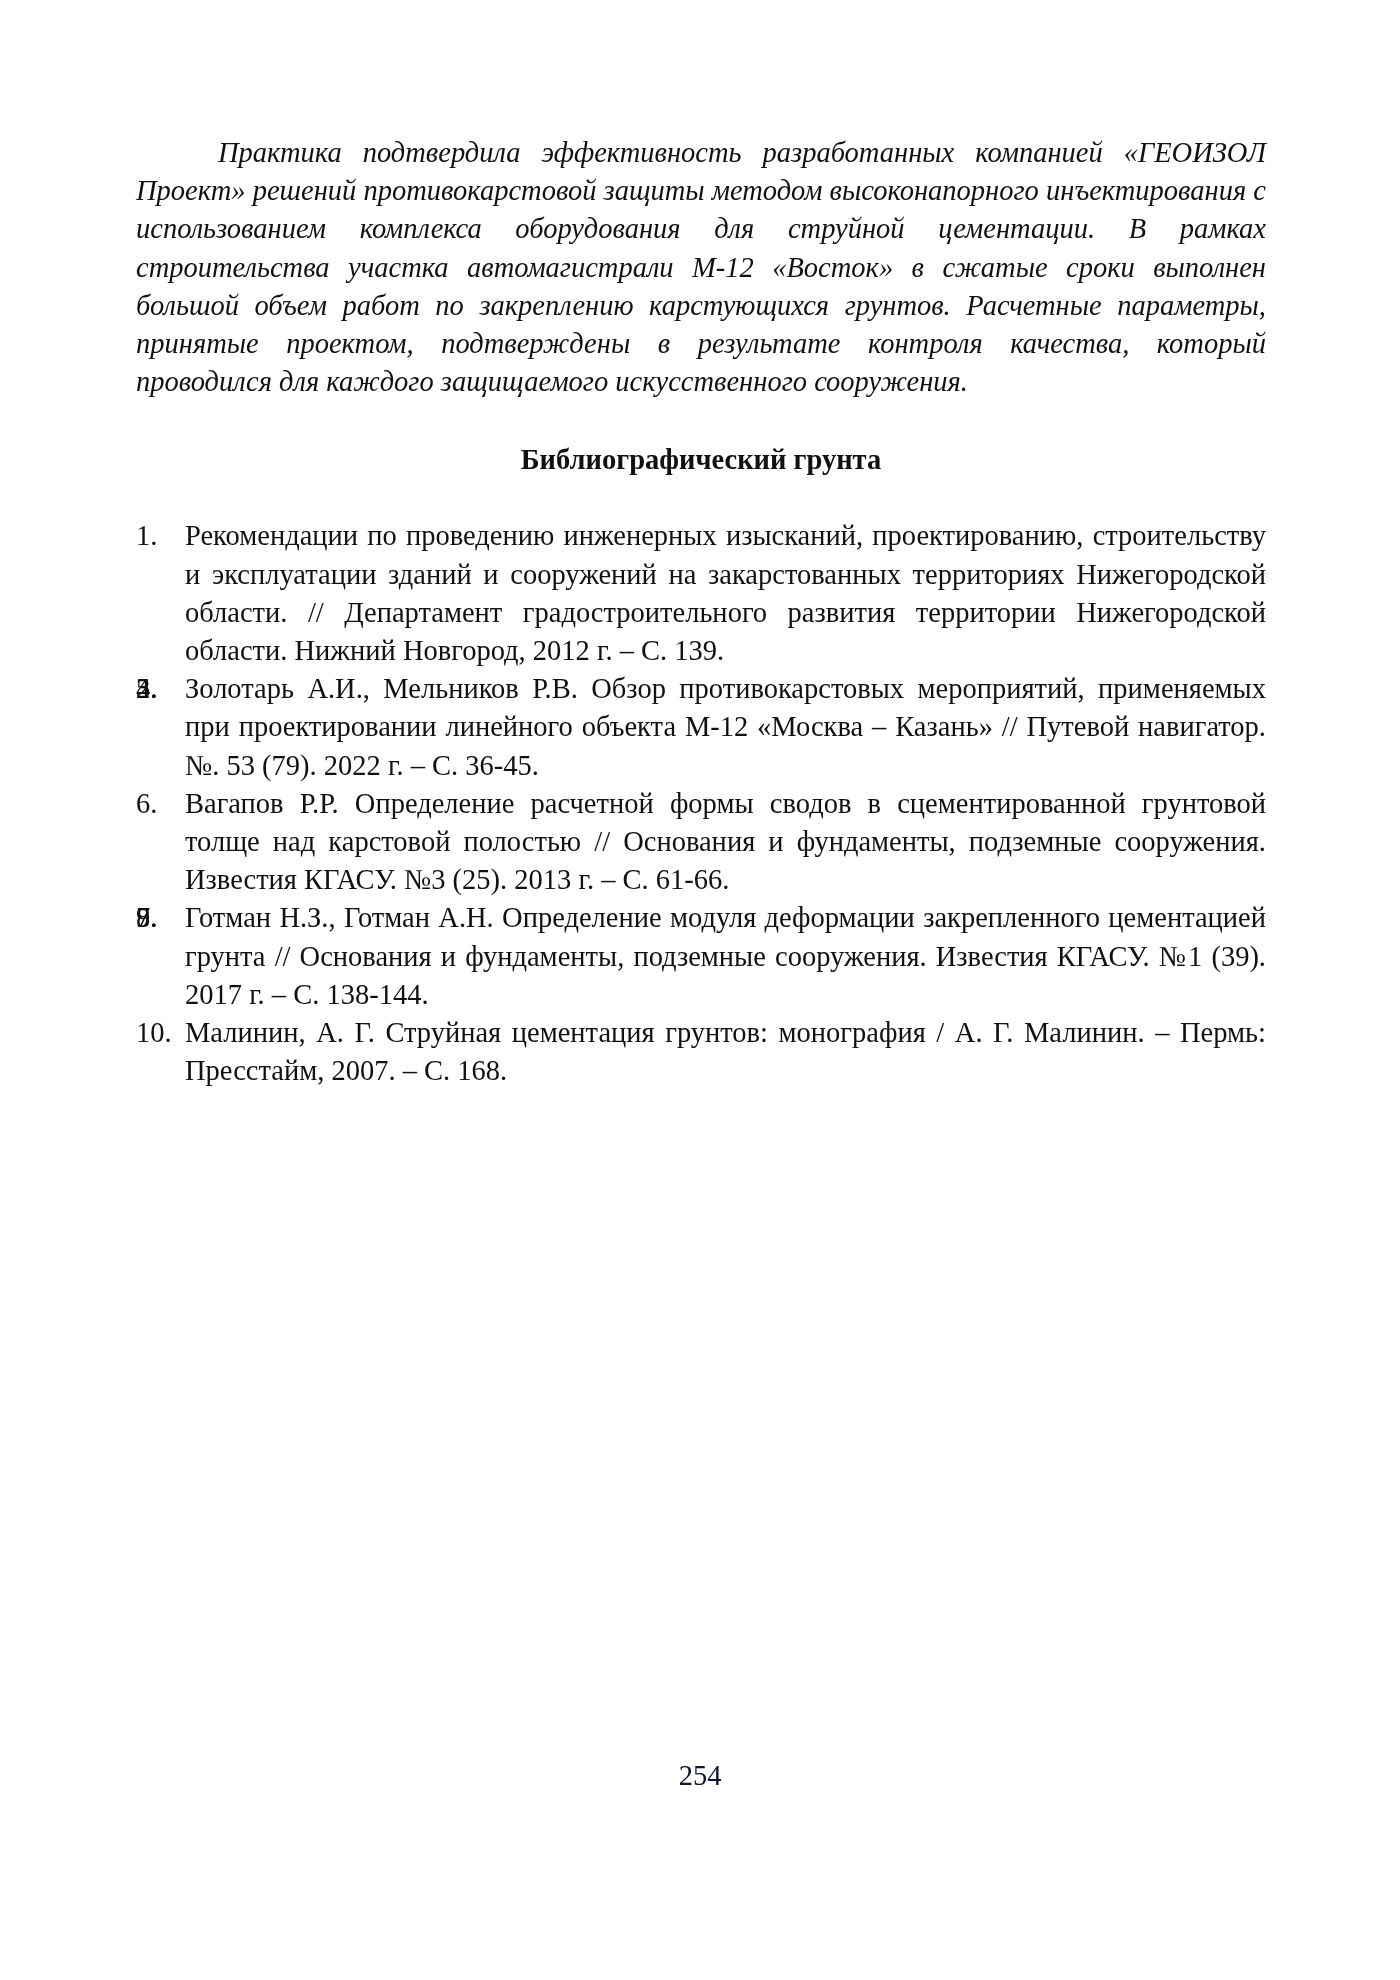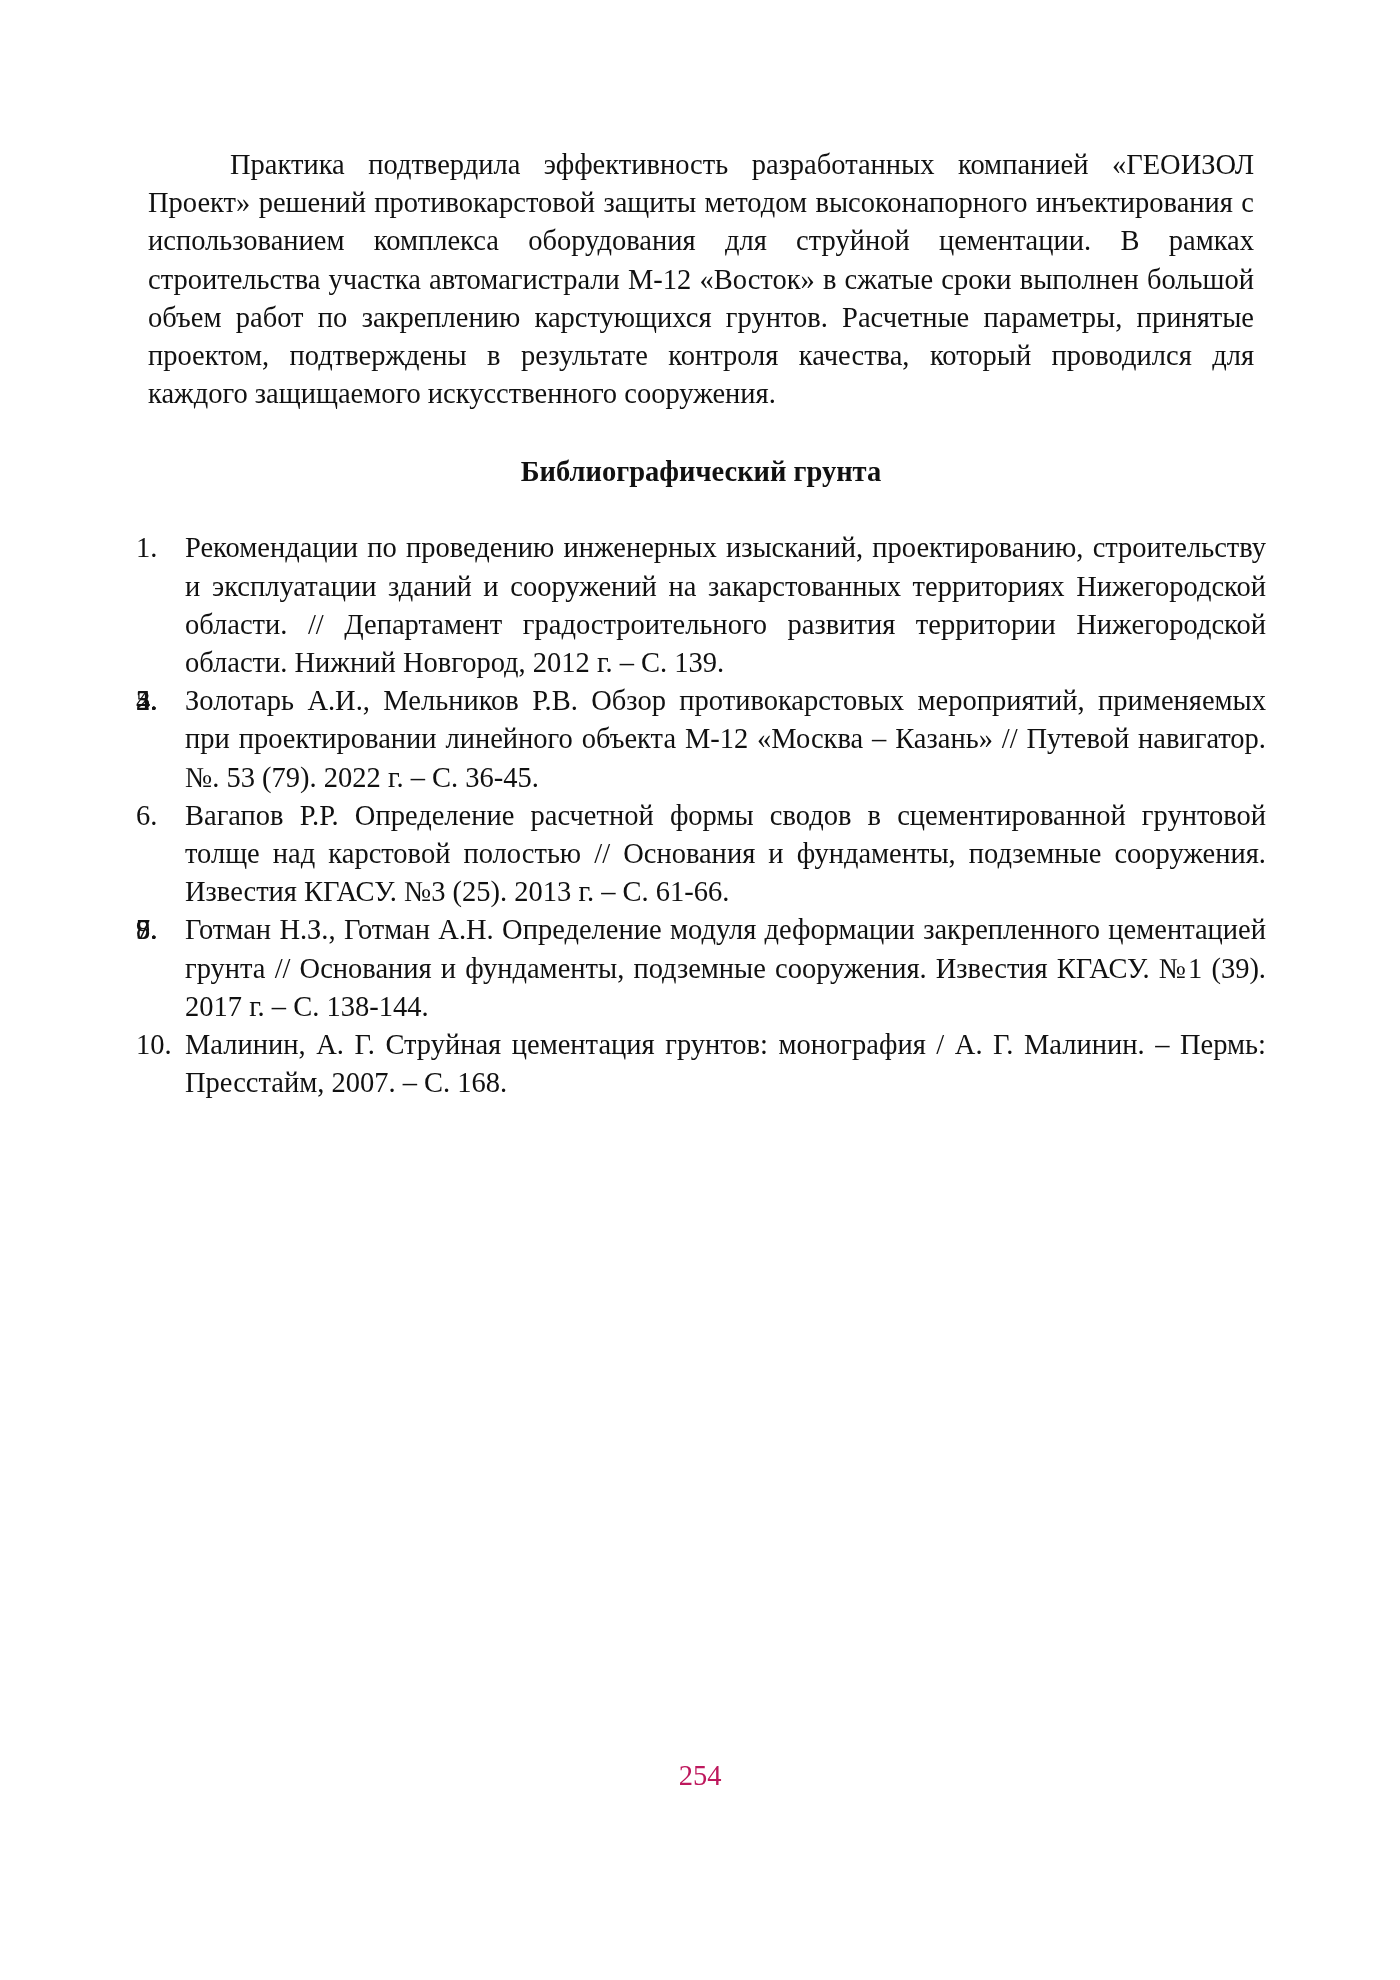--- a/index.html
+++ b/index.html
@@ -8,23 +8,24 @@
       position: absolute;
       left: 136px;
       top: 134px;
       width: 1130px;
       font-family: "Liberation Serif", serif;
       font-size: 28.5px;
       line-height: 38.2px;
       color: #111111;
     }
     .para {
-      margin: 12px;
+      margin: 0;
       text-align: justify;
       text-indent: 82px;
+      font-style: italic;
     }
     .heading {
       margin: 40px 0 0 0;
       text-align: center;
       font-weight: bold;
       height: 76px;
       line-height: 38px;
     }
     .refs {
       list-style: none;
@@ -42,21 +43,21 @@
       top: 0;
     }
     .page-number {
       position: absolute;
       left: 0;
       width: 1400px;
       top: 1760px;
       text-align: center;
       font-family: "Liberation Serif", serif;
       font-size: 28.5px;
-      color: #be185d;
+      color: #0f172a;
     }
   </style>
 </head>
 <body>
 
 <div class="page">
   <p class="para">Практика подтвердила эффективность разработанных компанией «ГЕОИЗОЛ Проект» решений противокарстовой защиты методом высоконапорного инъектирования с использованием комплекса оборудования для струйной цементации. В рамках строительства участка автомагистрали М-12 «Восток» в сжатые сроки выполнен большой объем работ по закреплению карстующихся грунтов. Расчетные параметры, принятые проектом, подтверждены в результате контроля качества, который проводился для каждого защищаемого искусственного сооружения.</p>
 
   <div class="heading">Библиографический грунта</div>
 

